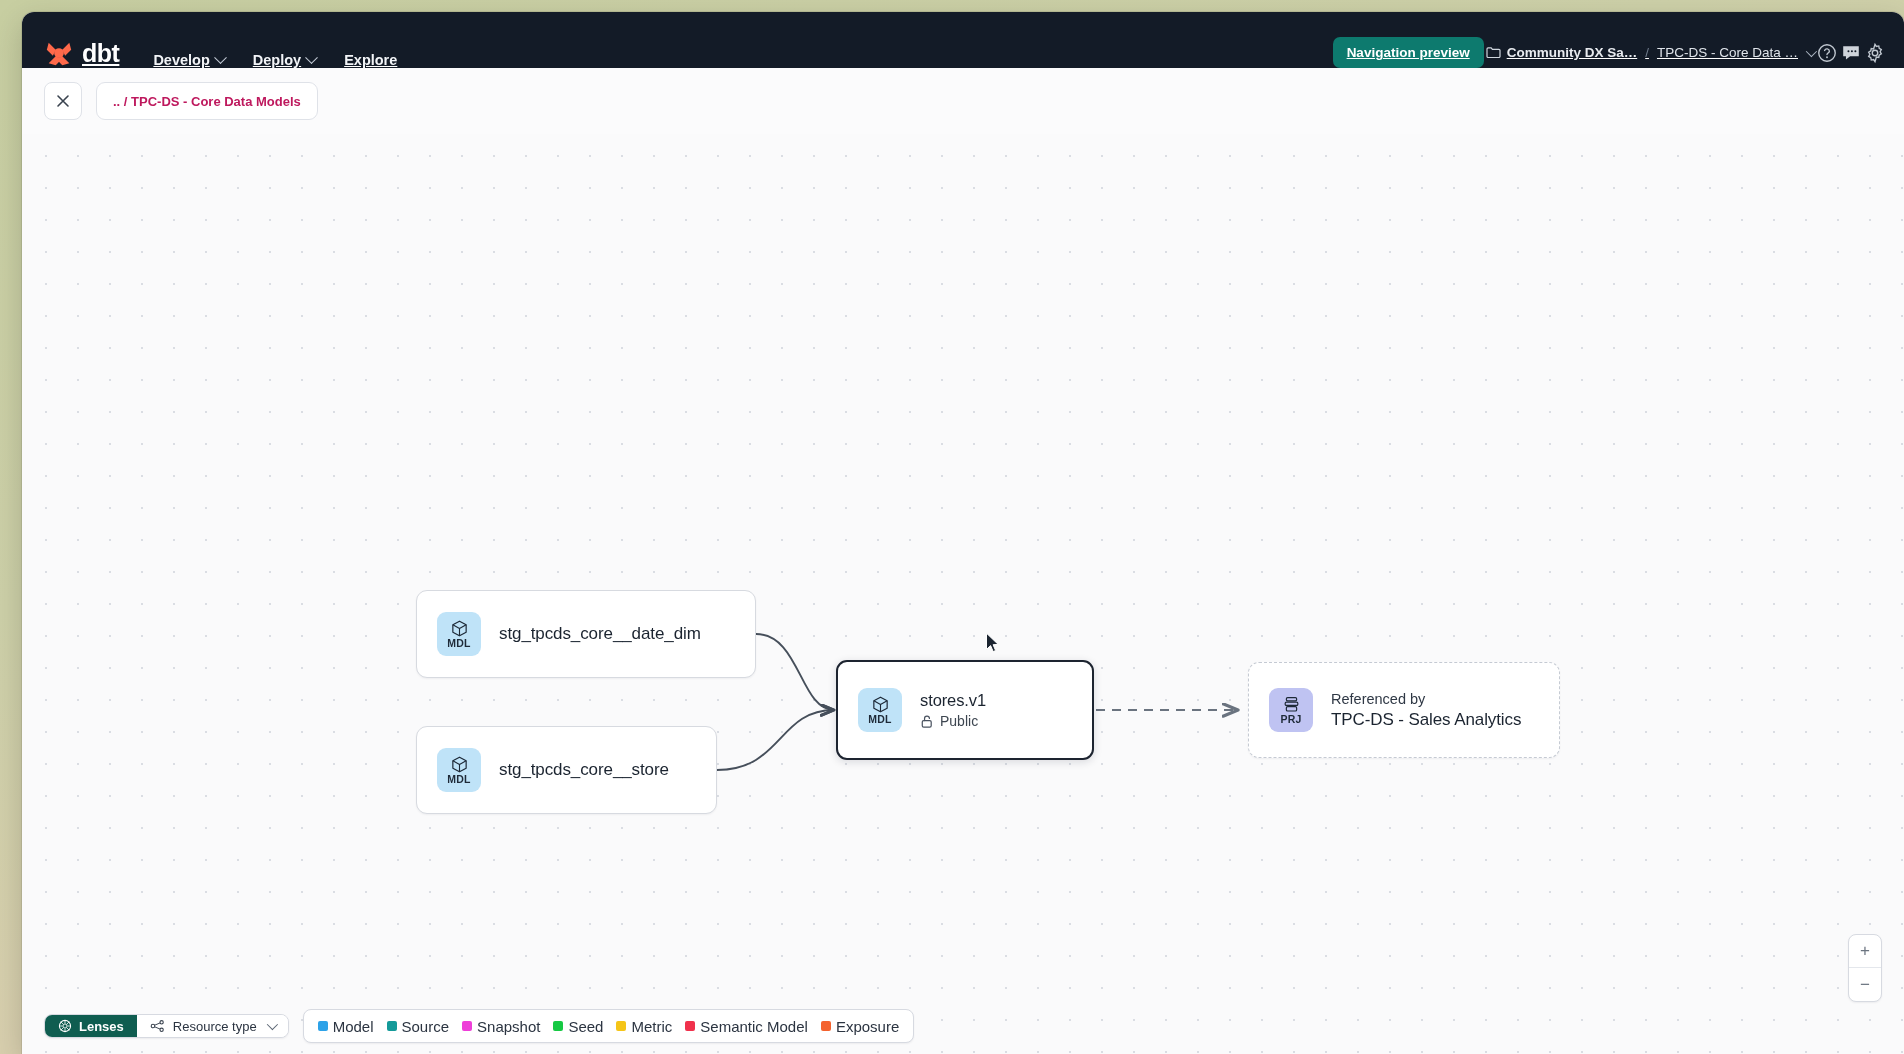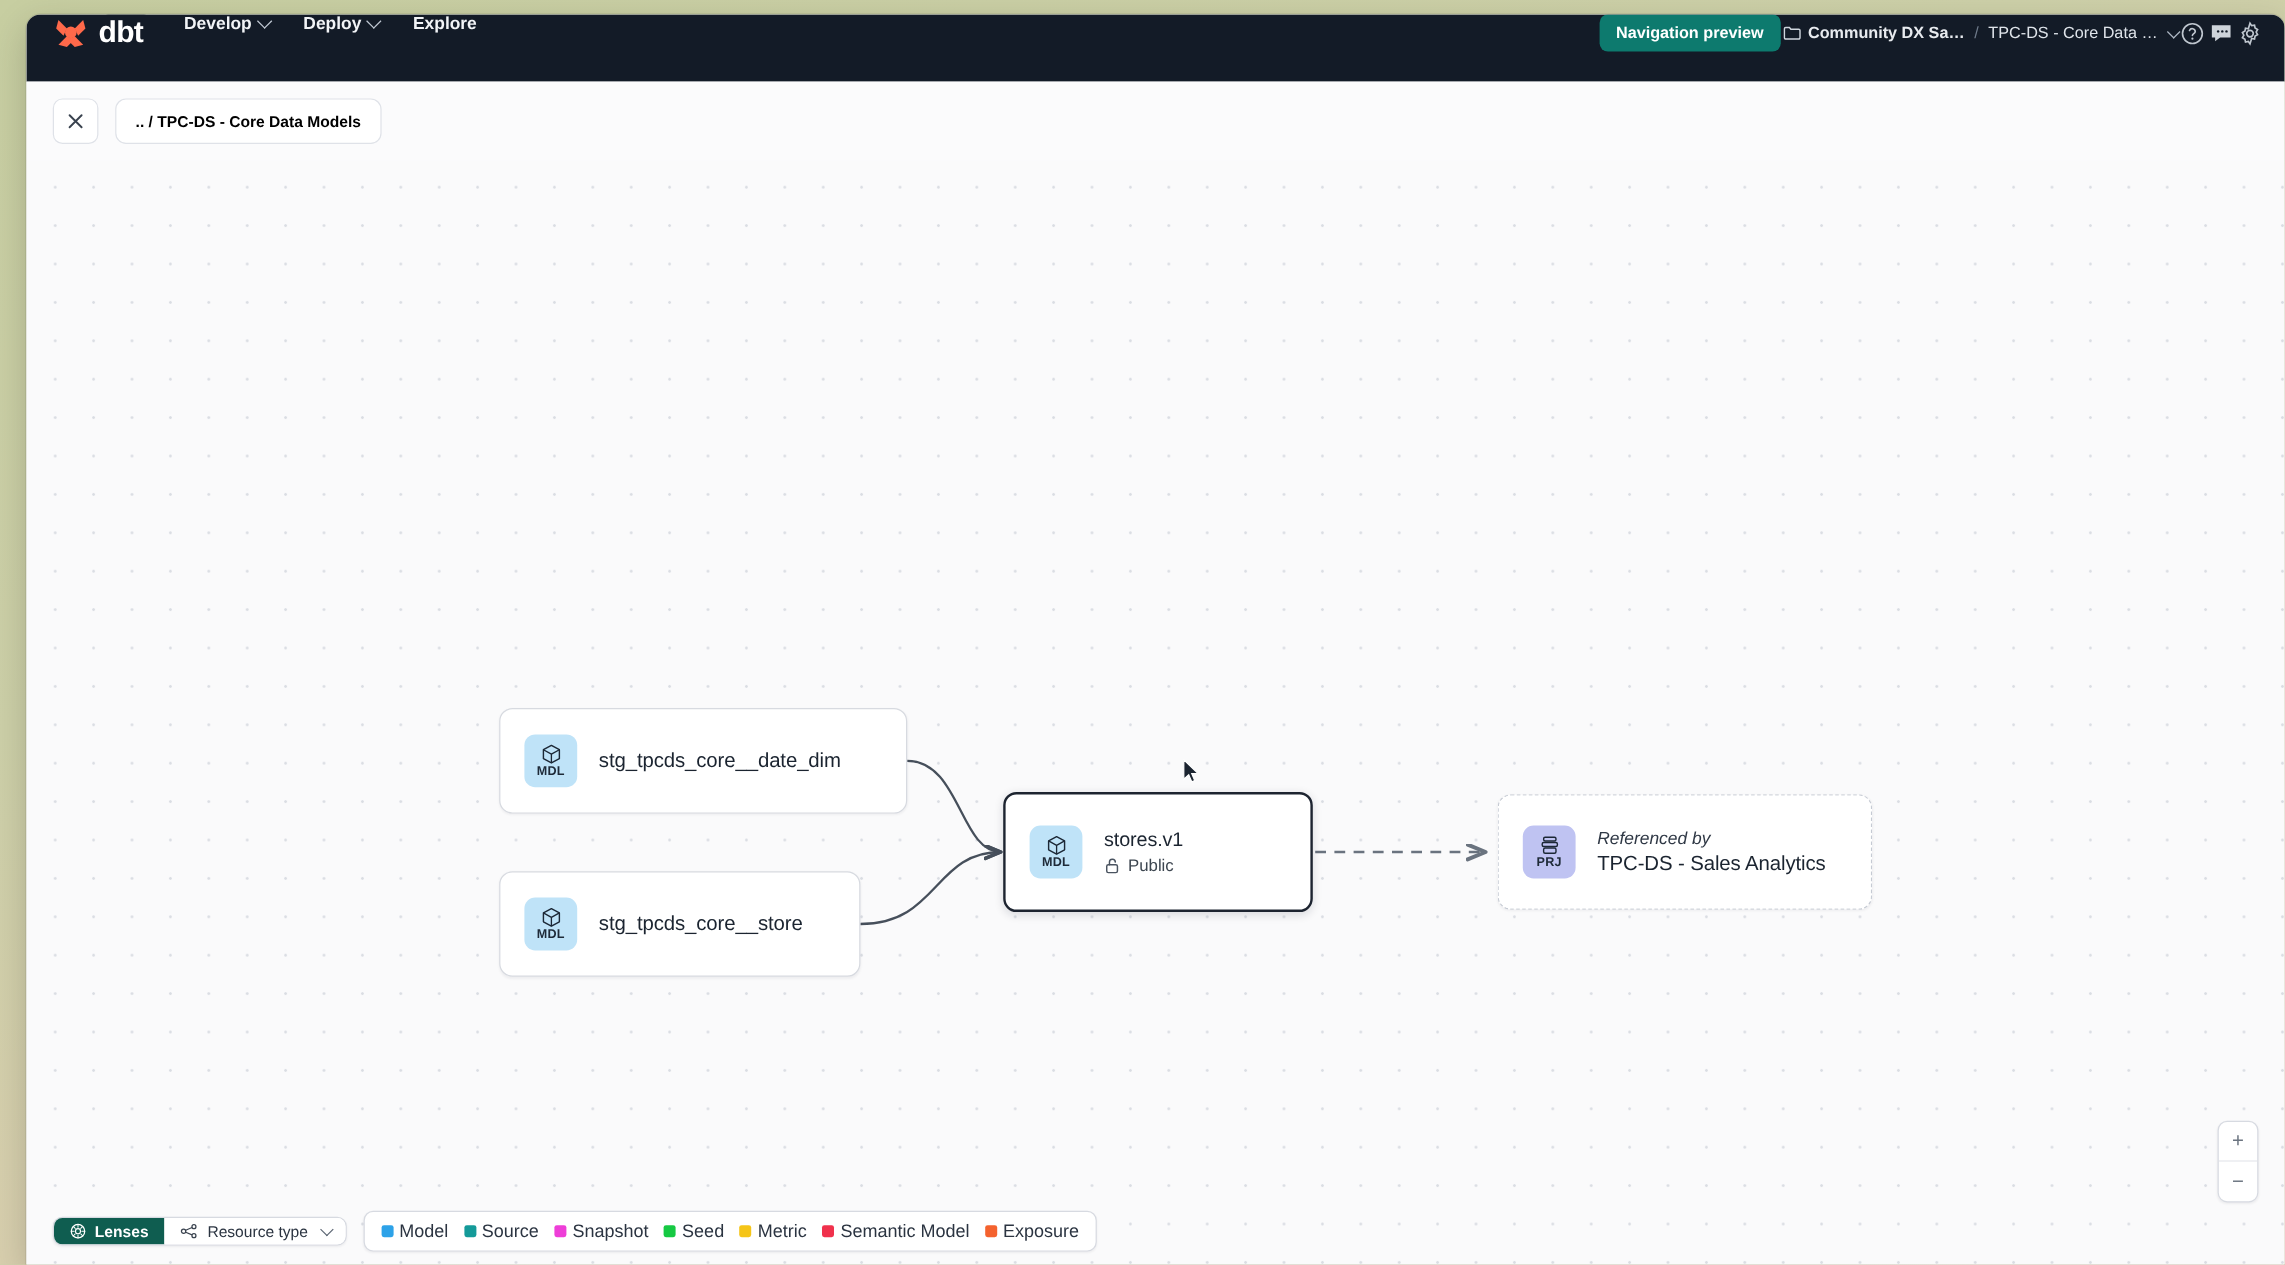--- a/index.html
+++ b/index.html
@@ -47,23 +47,24 @@
     position:absolute; left:14px; top:6px; width:16px; height:11px;
     border:1.6px solid #9aa6b4; border-radius:2px;
   }
 
   
   #topbar {
     position: relative;
     height: 56px;
     background: #131b27;
     display: flex;
-    align-items: flex-start;
+    align-items: flex-end;
     padding: 0 18px 0 22px;
     color: #fff;
+    text-decoration: underline;
   }
 
   .logo-wrap { display: flex; align-items: center; gap: 8px; margin-right: 34px; }
   .logo-mark { width: 30px; height: 30px; display:block; }
   .logo-text {
     font-size: 25px; font-weight: 700; letter-spacing: -.5px; color: #fff;
     font-family: "Liberation Sans", sans-serif;
   }
 
   .nav-items { display: flex; align-items: center; gap: 28px; }
@@ -125,21 +126,21 @@
 
   #breadcrumb-chip {
     height: 38px;
     border: 1px solid #dfe2e8;
     border-radius: 9px;
     background: #fff;
     display: flex; align-items: center;
     padding: 0 16px;
     font-size: 13px;
     font-weight: 600;
-    color: #000000;
+    color: #be185d;
     cursor: pointer;
     white-space: nowrap;
   }
 
   #search-area {
     position: absolute;
     left: 818px;
     top: 14px;
     display: flex;
     align-items: center;
@@ -214,21 +215,21 @@
     color: #1b2430;
     white-space: nowrap;
     letter-spacing: -.1px;
   }
   .node-stack { display: flex; flex-direction: column; gap: 3px; }
   .node-title { font-size: 16.5px; color: #1b2430; font-weight: 500; letter-spacing:-.1px; }
   .node-sub {
     display: flex; align-items: center; gap: 6px;
     font-size: 14px; color: #3d4650;
   }
-  .node-small { font-size: 14.5px; color: #2f3845; font-style: italic; }
+  .node-small { font-size: 14.5px; color: #2f3845; }
   .node-strong { font-size: 17px; color: #1b2430; white-space: nowrap; letter-spacing:-.1px;}
 
   
   #bottombar {
     position: absolute;
     left: 0; bottom: 0;
     width: 100%;
     height: 56px;
     display: flex;
     align-items: center;

